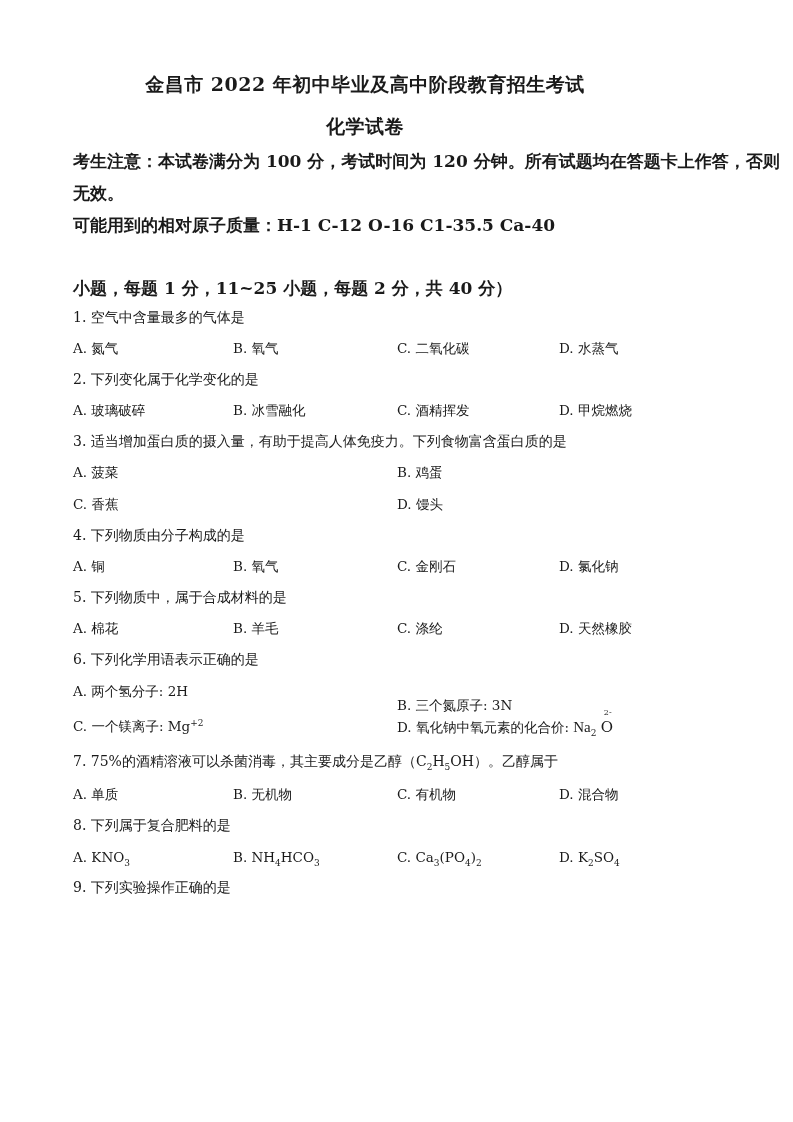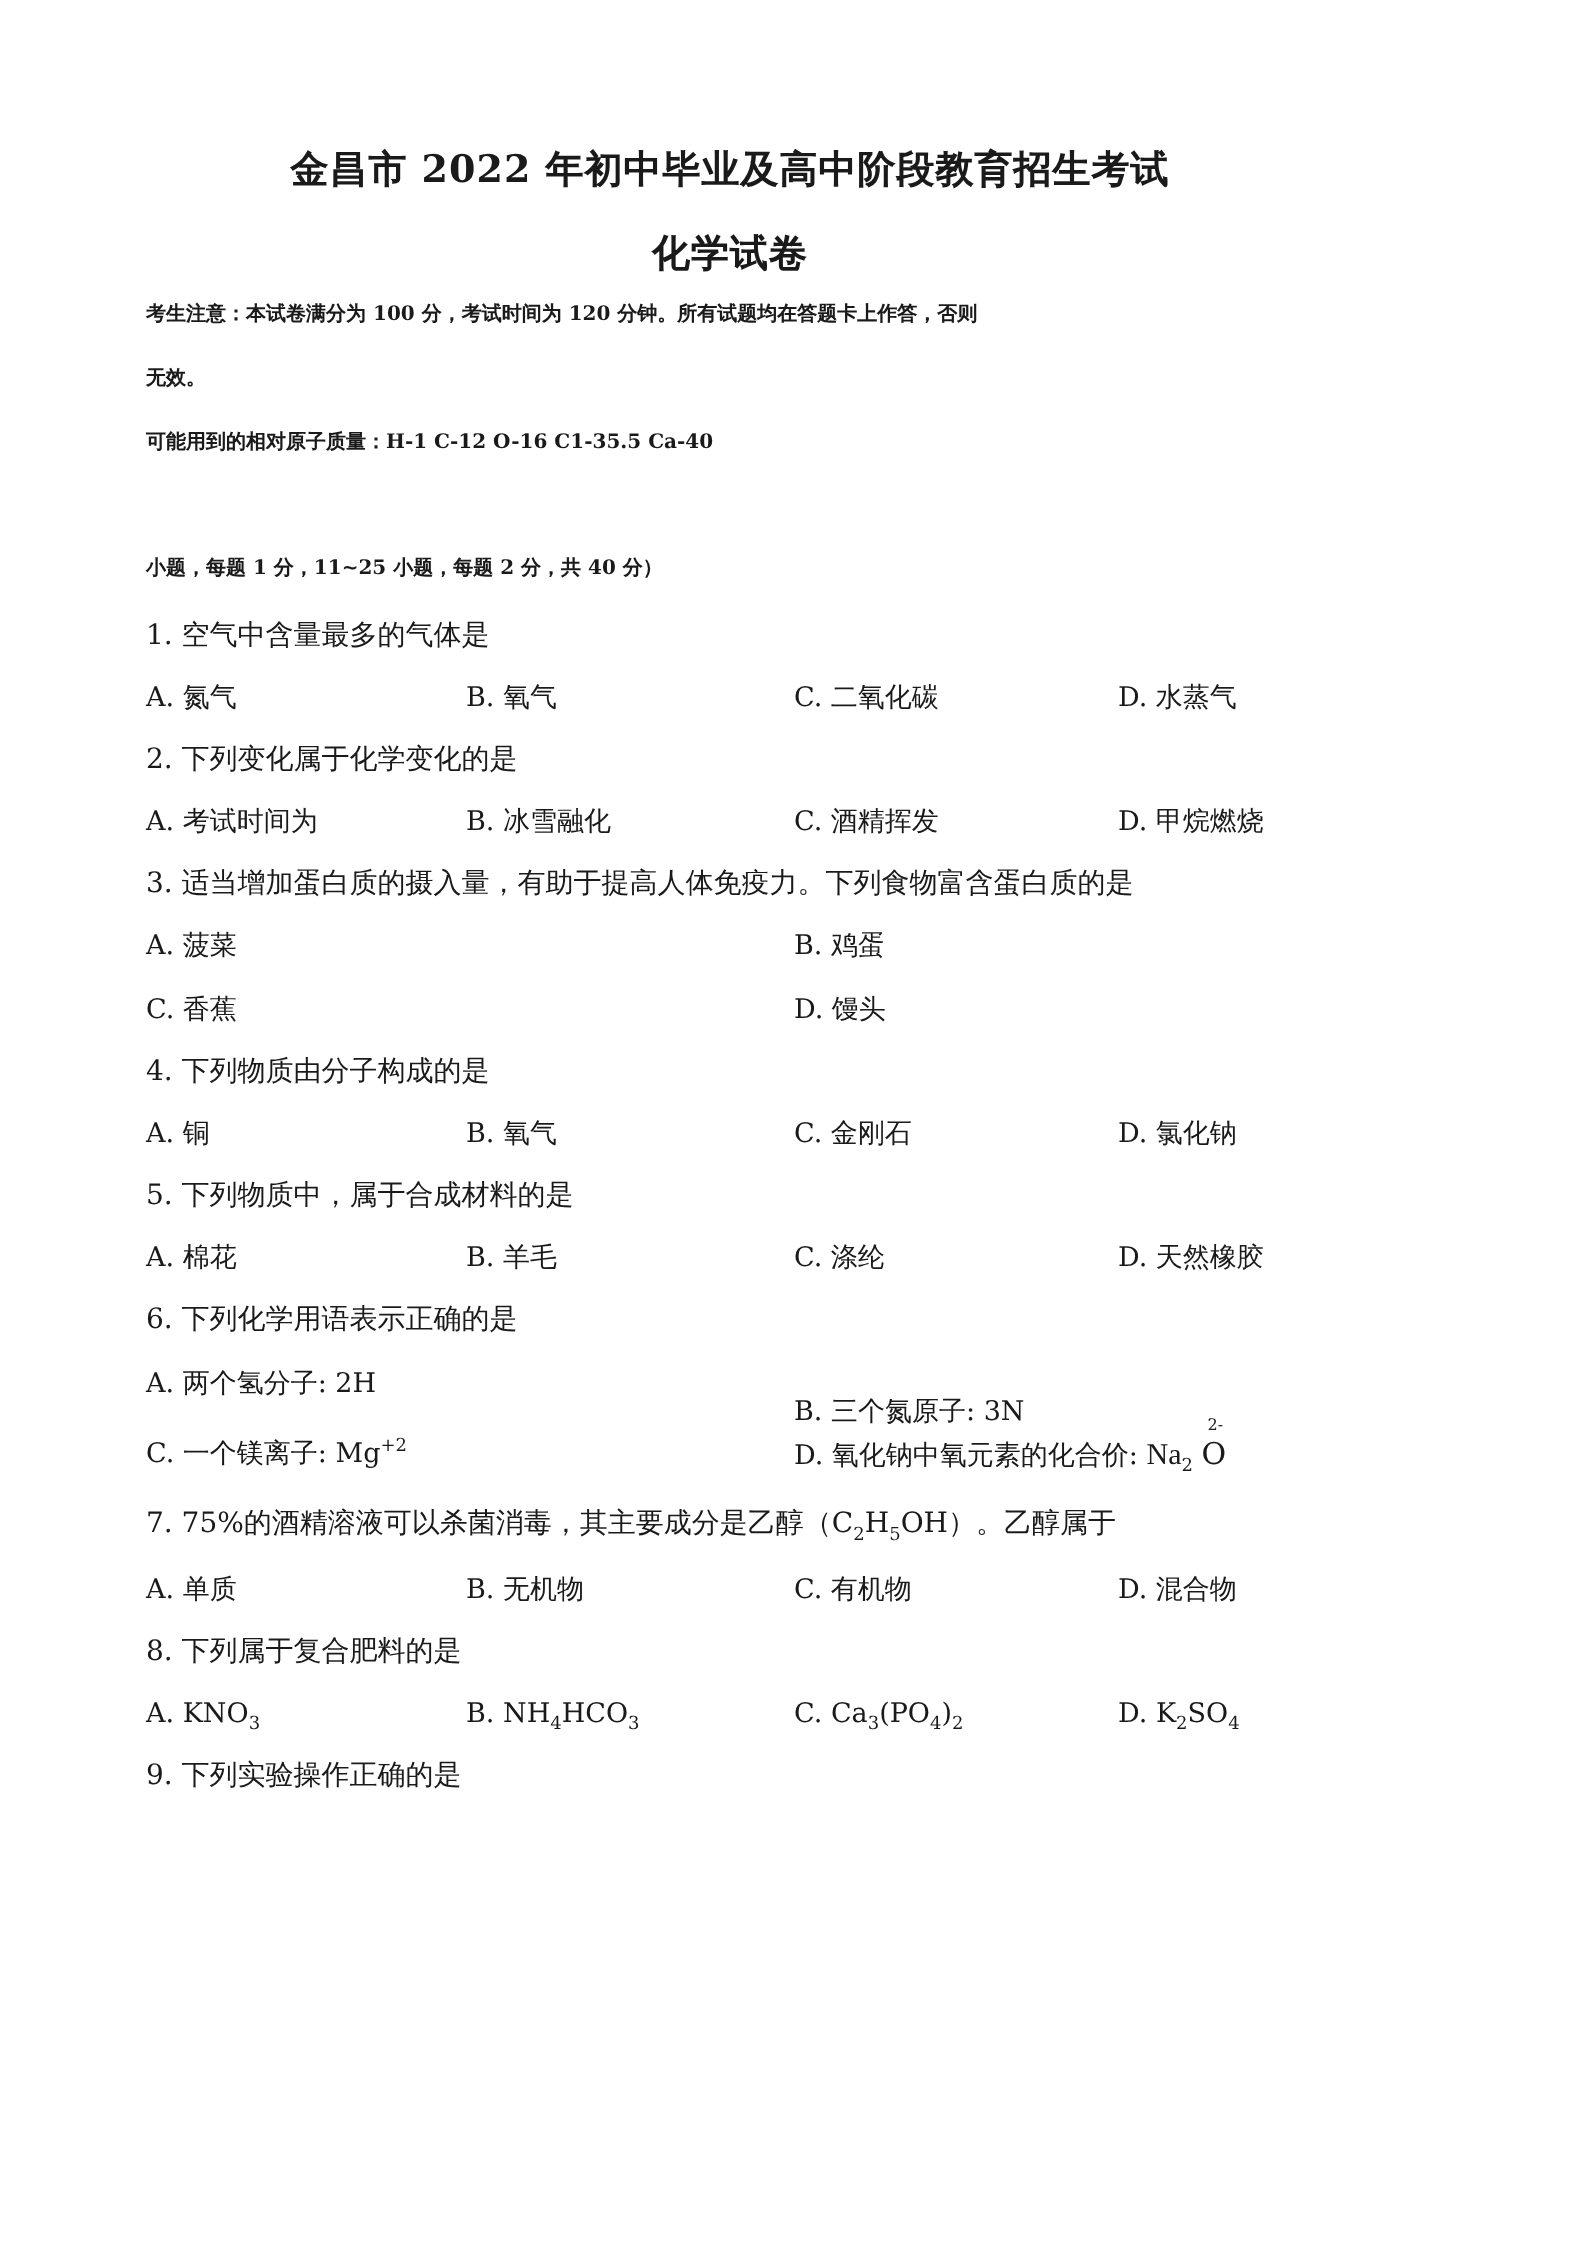--- a/index.html
+++ b/index.html
@@ -4,21 +4,21 @@
 <style>
   html, body { margin: 0; padding: 0; background: #ffffff; }
   body { width: 793px; height: 1122px; position: relative; overflow: hidden;
          font-family: "DejaVu Serif", "Liberation Serif", serif; color: #1a1a1a; }
   .page { position: absolute; left: 0; top: 0; width: 793px; height: 1122px; }
   .title { position: absolute; left: 0; width: 730px; text-align: center; font-weight: bold;
            font-size: 19px; letter-spacing: 0.5px; }
   .title.main { top: 72px; }
   .title.sub { top: 114px; font-size: 19px; }
   .line { position: absolute; left: 73px; font-size: 14px; white-space: nowrap; }
-  .bold { font-weight: bold; font-size: 10px; }
+  .bold { font-weight: bold; font-size: 17px; }
   .opt { position: absolute; font-size: 13.5px; white-space: nowrap; }
   .col1 { left: 73px; }
   .col2 { left: 233px; }
   .col3 { left: 397px; }
   .col4 { left: 559px; }
   .half2 { left: 397px; }
   sub, sup { font-size: 9px; line-height: 0; }
   .valence { display: inline-block; position: relative; font-size: 15px; }
   .valence .charge { position: absolute; top: -10px; left: 3px; font-size: 8px; }
   .footer { position: absolute; top: 1071px; left: 0; width: 793px; text-align: center;
@@ -36,21 +36,21 @@
   <div class="line bold" style="top:214px;">可能用到的相对原子质量：H-1    C-12    O-16    C1-35.5    Ca-40</div>
   <div class="line bold" style="top:277px;">小题，每题 1 分，11~25 小题，每题 2 分，共 40 分）</div>
 
   <div class="line" style="top:309px;">1. 空气中含量最多的气体是</div>
   <div class="opt col1" style="top:340px;">A. 氮气</div>
   <div class="opt col2" style="top:340px;">B. 氧气</div>
   <div class="opt col3" style="top:340px;">C. 二氧化碳</div>
   <div class="opt col4" style="top:340px;">D. 水蒸气</div>
 
   <div class="line" style="top:371px;">2. 下列变化属于化学变化的是</div>
-  <div class="opt col1" style="top:402px;">A.  考试时间为</div>
+  <div class="opt col1" style="top:402px;">A.  玻璃破碎</div>
   <div class="opt col2" style="top:402px;">B.  冰雪融化</div>
   <div class="opt col3" style="top:402px;">C.  酒精挥发</div>
   <div class="opt col4" style="top:402px;">D.  甲烷燃烧</div>
 
   <div class="line" style="top:433px;">3. 适当增加蛋白质的摄入量，有助于提高人体免疫力。下列食物富含蛋白质的是</div>
   <div class="opt col1" style="top:464px;">A.  菠菜</div>
   <div class="opt half2" style="top:464px;">B.  鸡蛋</div>
   <div class="opt col1" style="top:496px;">C.  香蕉</div>
   <div class="opt half2" style="top:496px;">D.  馒头</div>
 

